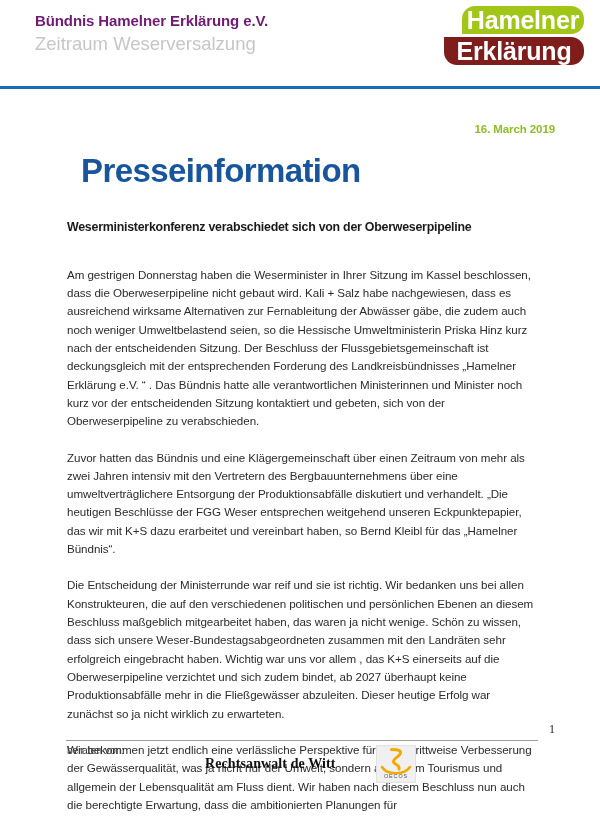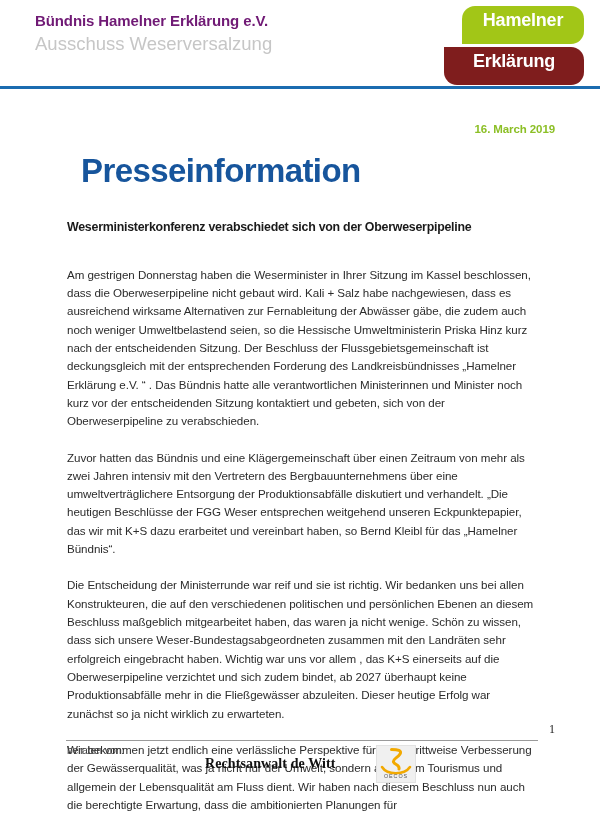--- a/index.html
+++ b/index.html
@@ -56,24 +56,24 @@
 
   .logo {
     position: absolute;
     right: 8px;
     top: 6px;
     width: 148px;
   }
   .logo-badge {
     display: block;
     box-sizing: border-box;
-    height: 38px;
+    height: 28px;
     line-height: 28px;
     color: #ffffff;
-    font-size: 18px;
+    font-size: 25px;
     font-weight: bold;
     text-align: center;
     letter-spacing: -0.2px;
     white-space: nowrap;
   }
   .logo-badge.green {
     background: #a2c617;
     width: 122px;
     margin-left: 18px;
     border-radius: 13px 13px 13px 0;
@@ -202,21 +202,21 @@
 </style>
 </head>
 <body>
 
 <div class="page">
 
   <div class="masthead">
 
     <div class="org-block">
       <div class="org-name">Bündnis Hamelner Erklärung e.V.</div>
-      <div class="org-sub">Ausschuss Weserversalzung</div>
+      <div class="org-sub">Zeitraum Weserversalzung</div>
     </div>
 
     <div class="logo">
       <span class="logo-badge green">Hamelner</span>
       <span class="logo-badge blue">Erklärung</span>
     </div>
 
   </div>
 
   <div class="header-rule"></div>

